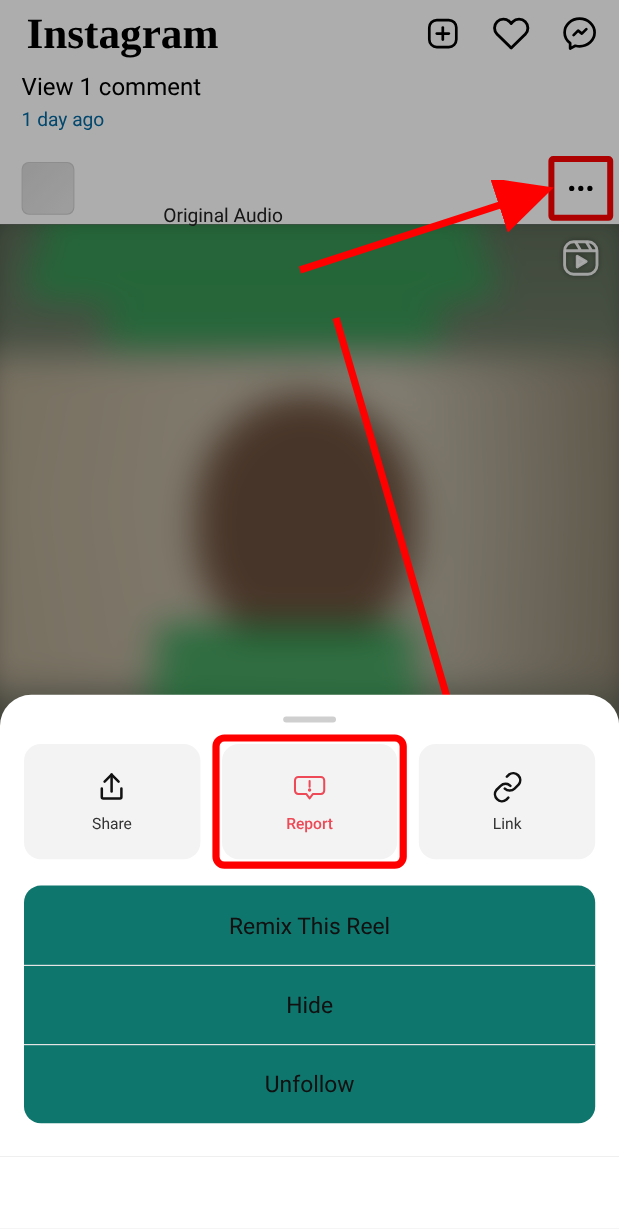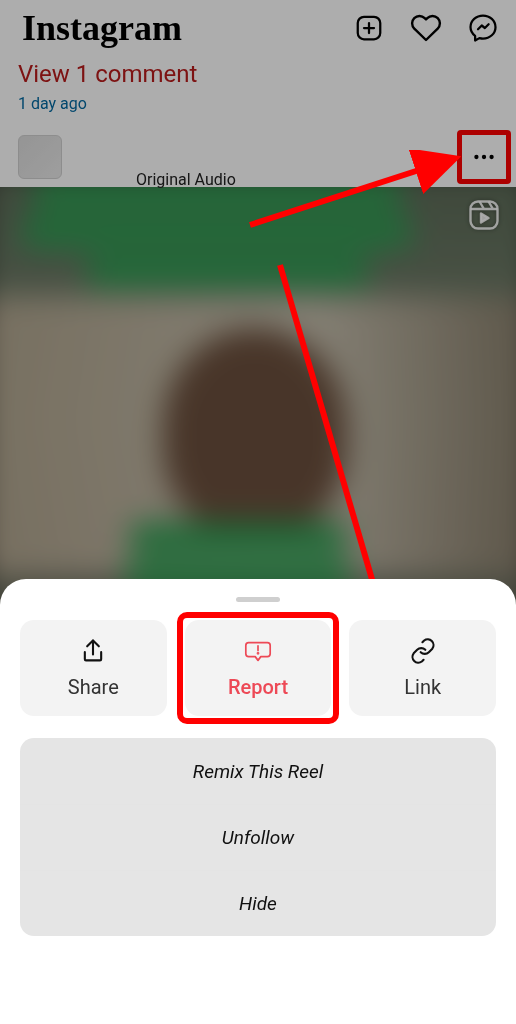--- a/index.html
+++ b/index.html
@@ -11,21 +11,21 @@
 
     
     .topbar { position: absolute; top: 0; left: 0; right: 0; height: 55px; display: flex; align-items: center; padding: 0 18px 0 22px; z-index: 1; }
     .logo { font-family: "Brush Script MT", "Segoe Script", cursive; font-size: 36px; font-weight: 700; letter-spacing: 0; }
     .topbar .spacer { flex: 1; }
     .top-icons { display: flex; align-items: center; gap: 26px; }
     .top-icon svg { display: block; }
 
     
     .meta { position: absolute; top: 60px; left: 18px; z-index: 1; }
-    .meta .comments { font-size: 24px; color: #b91c1c; }
+    .meta .comments { font-size: 20px; color: #000000; }
     .meta .time { font-size: 16px; color: #0369a1; margin-top: 6px; }
 
     
     .audio-row { position: absolute; top: 127px; left: 0; right: 0; height: 60px; display: flex; align-items: center; padding-left: 18px; padding-right: 10px; z-index: 1; }
     .audio-avatar { width: 44px; height: 44px; border-radius: 6px; background: linear-gradient(135deg,#dcdcdc,#e9e9e9); border:1px solid #d0d0d0; margin-right: 74px; }
     .audio-label { font-size: 16px; color: #222; margin-top: 45px; }
     .more-wrap { margin-left: auto; position: relative; }
     .more-btn { width: 44px; height: 44px; border-radius: 6px; display:flex; align-items:center; justify-content:center; }
     .more-hl { position:absolute; top:-5px; left:-5px; width:54px; height:54px; border:5px solid #ff0000; border-radius:4px; z-index: 10; }
 
@@ -48,25 +48,25 @@
     
     .anno { position:absolute; z-index: 12; }
     .arrow1 { top:150px; left:240px; width:230px; height:80px; }
     .arrow2 { top:260px; left:260px; width:200px; height:430px; }
 
     
     .sheet { position:absolute; left:0; right:0; bottom:0; background:#fff; border-top-left-radius:26px; border-top-right-radius:26px; z-index:20; padding: 12px 20px 28px; }
     .grabber { width:44px; height:5px; border-radius:4px; background:#cfcfcf; margin: 6px auto 18px; }
     .tile-row { display:flex; gap:18px; }
     .tile { flex:1; height:96px; background:#f3f3f3; border-radius:14px; display:flex; flex-direction:column; align-items:center; justify-content:center; gap:10px; position:relative;}
-    .tile .t-label { font-size:20px; color:#333; }
+    .tile .t-label { font-size:13px; color:#333; }
     .tile.report .t-label { color:#ed4956; font-weight:500;}
     .tile svg { display:block; }
     .tile-hl { position:absolute; inset:-8px; border:6px solid #ff0000; border-radius:10px; }
-    .list { margin-top:22px; background:#e5e5e5; border-radius:14px; overflow:hidden;font-style:italic; }
+    .list { margin-top:22px; background:#0f766e; border-radius:14px; overflow:hidden; }
     .list-item { height:66px; display:flex; align-items:center; justify-content:center; font-size:19px; color:#111; }
     .list-item + .list-item { border-top:1px solid #e4e4e4; }
   </style>
 </head>
 <body>
 
 <div class="screen">
 
   <div class="topbar">
     <div class="logo">Instagram</div>
@@ -183,18 +183,18 @@
               <path d="M10 13a5 5 0 0 0 7 0l3-3a5 5 0 0 0-7-7l-1.5 1.5"></path>
               <path d="M14 11a5 5 0 0 0-7 0l-3 3a5 5 0 0 0 7 7l1.5-1.5"></path>
             </svg>
         </span>
         <span class="t-label">Link</span>
       </div>
     </div>
 
     <div class="list">
       <div class="list-item">Remix This Reel</div>
+      <div class="list-item">Hide</div>
       <div class="list-item">Unfollow</div>
-      <div class="list-item">Hide</div>
     </div>
   </div>
 
 </div>
 
 </body></html>

